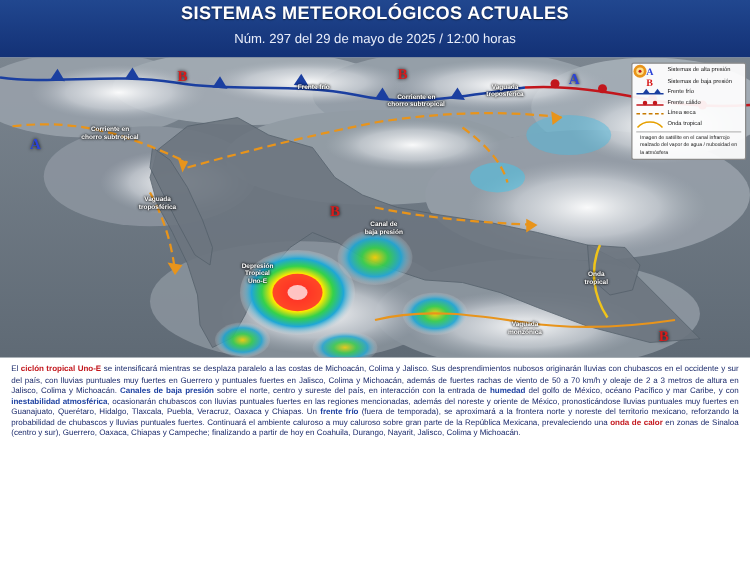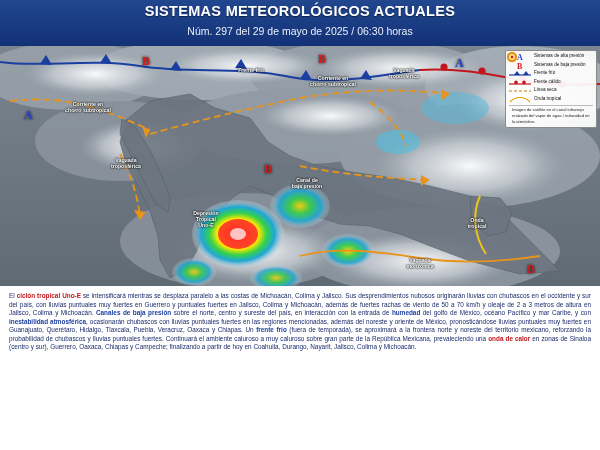--- a/index.html
+++ b/index.html
@@ -136,21 +136,21 @@
   }
   .logo-sub { font-size: 5.6px; color: #1b3b8f; letter-spacing: .6px; margin-top: 2px; }
 </style>
 </head>
 <body>
 
 <div id="page">
 
   <div class="header">
     <div class="header-title">SISTEMAS METEOROLÓGICOS ACTUALES</div>
-    <div class="header-sub">Núm. 297 del 29 de mayo de 2025 / 06:30 horas</div>
+    <div class="header-sub">Núm. 297 del 29 de mayo de 2025 / 12:00 horas</div>
   </div>
 
   <div class="map">
     <svg width="600" height="240" viewBox="0 0 600 240">
       <defs>
         <radialGradient id="cloudg" cx="50%" cy="50%" r="50%">
           <stop offset="0%" stop-color="#ffffff" stop-opacity="0.95"></stop>
           <stop offset="60%" stop-color="#d9dde2" stop-opacity="0.6"></stop>
           <stop offset="100%" stop-color="#aeb6be" stop-opacity="0"></stop>
         </radialGradient>

